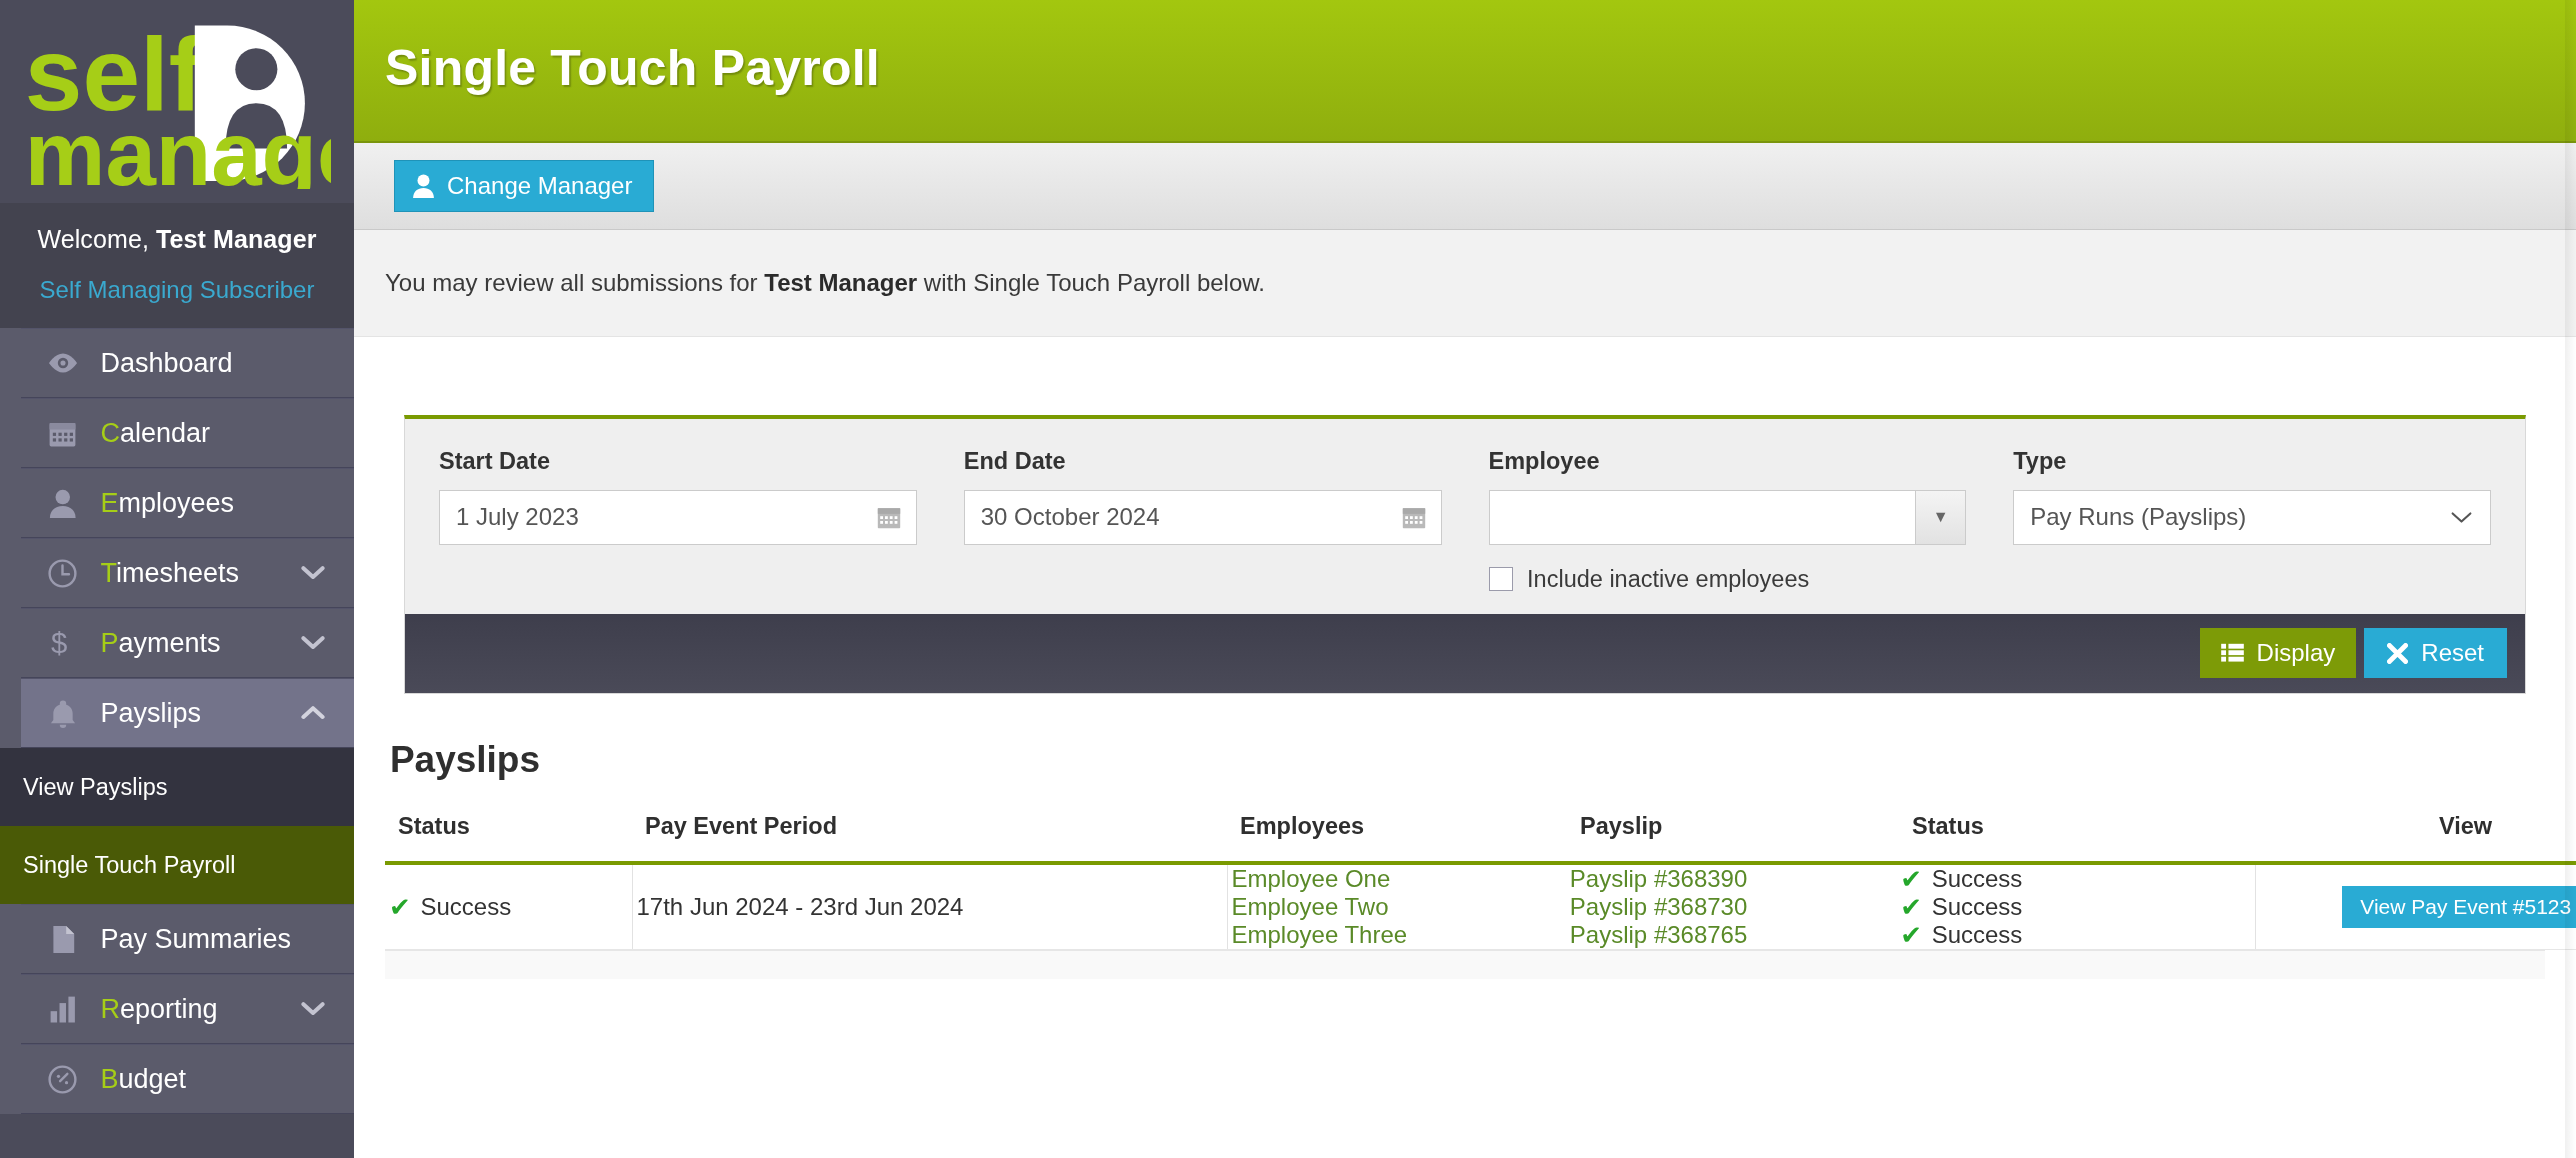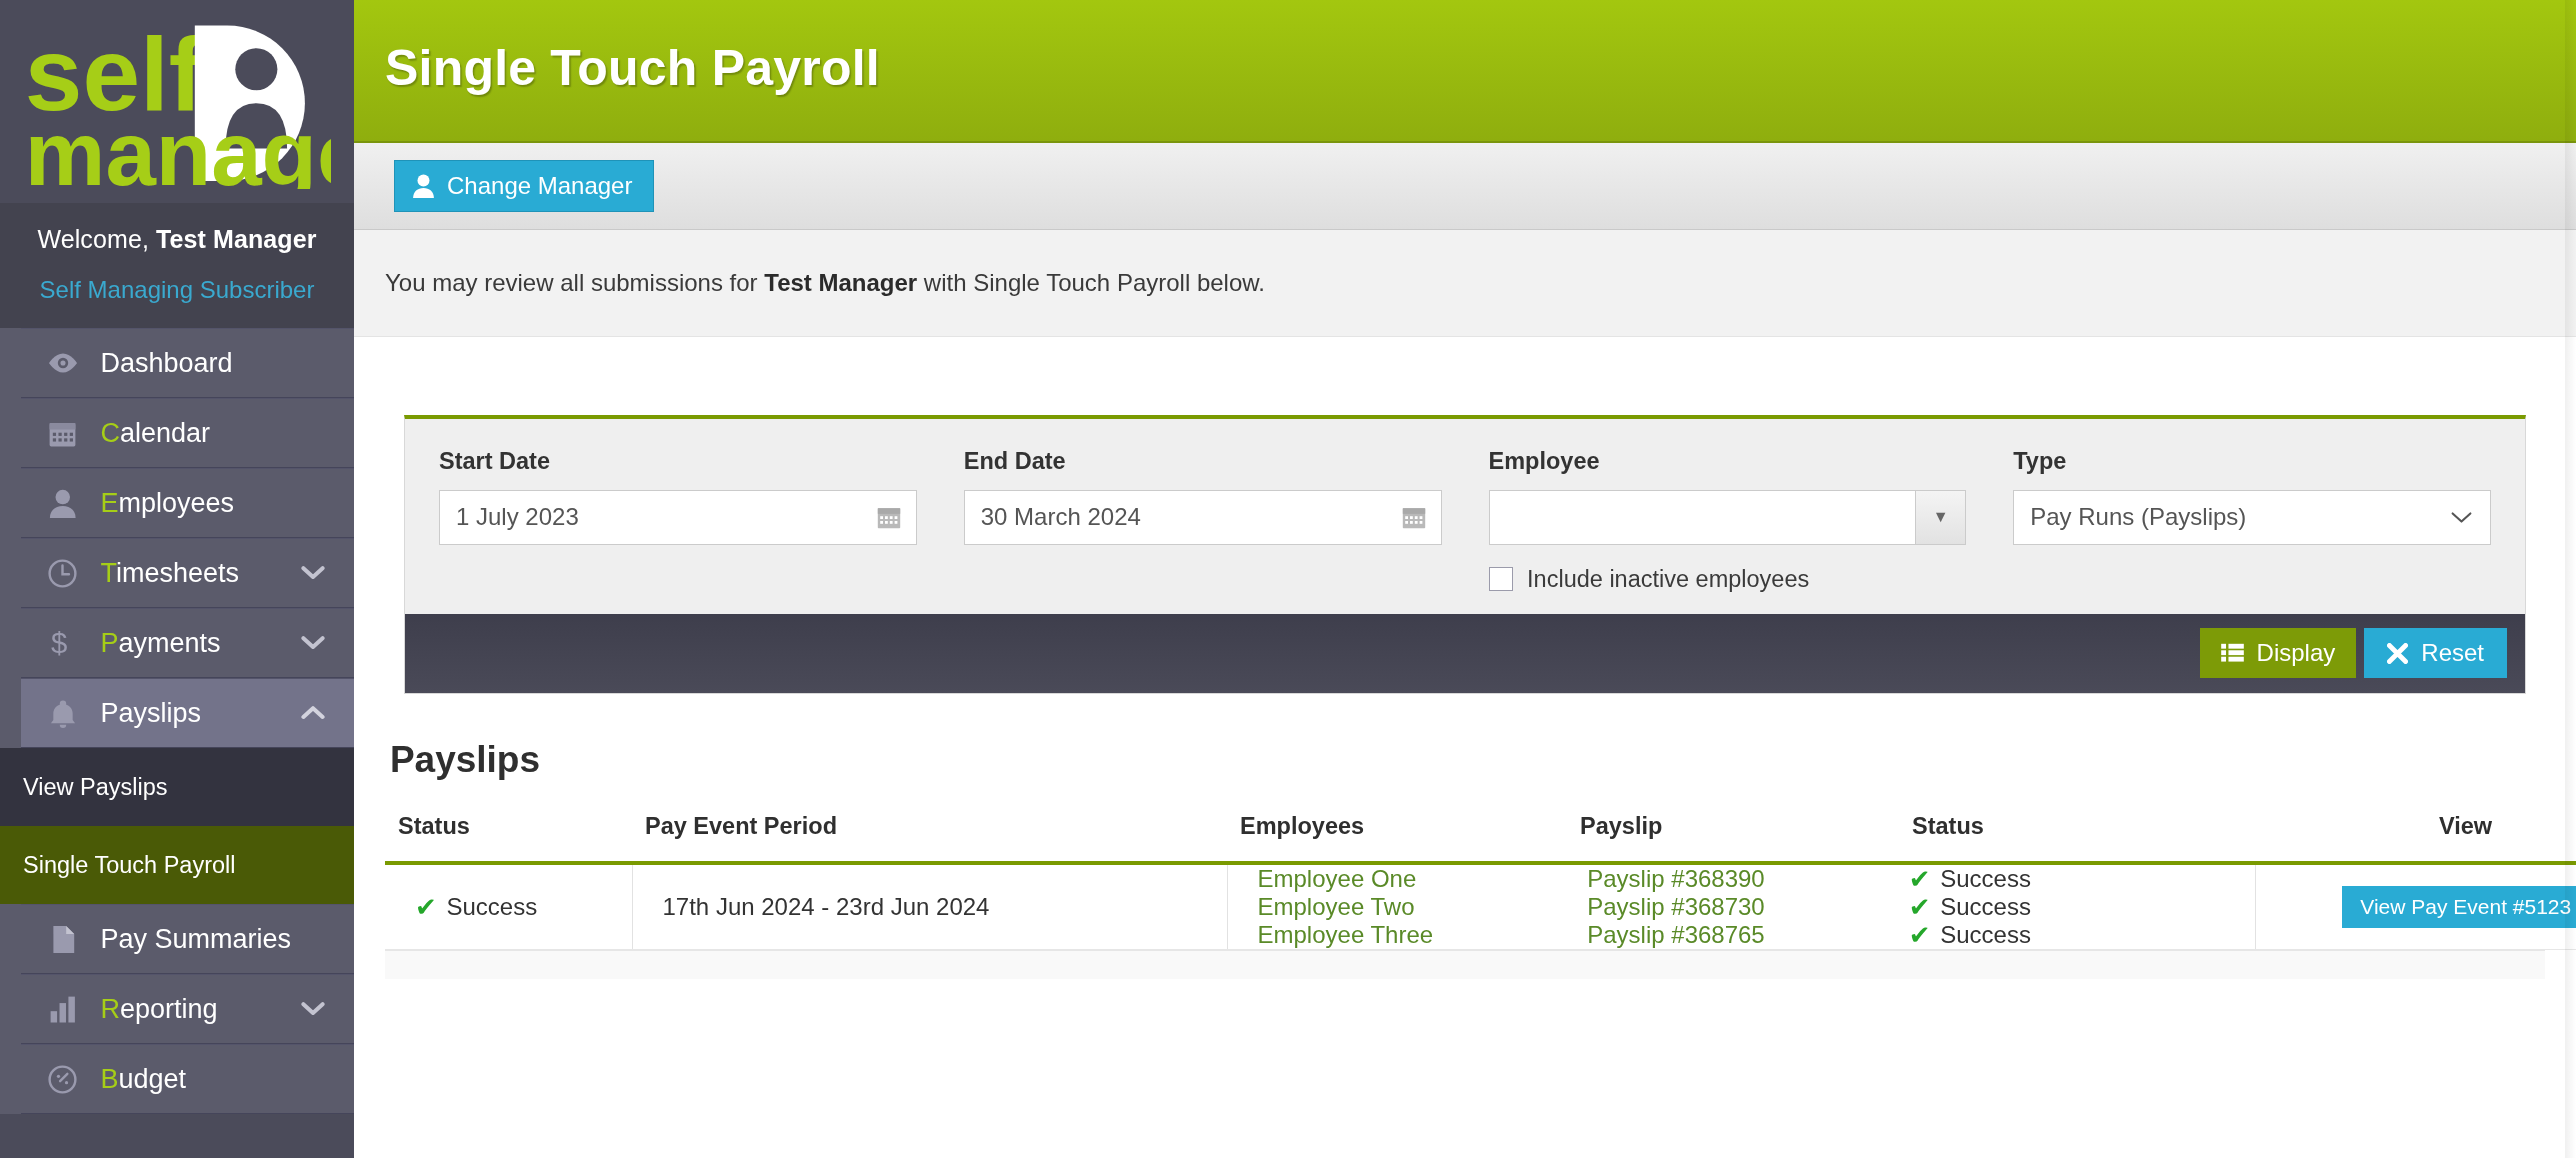--- a/index.html
+++ b/index.html
@@ -196,21 +196,21 @@
   th.c-emps    { width: 340px; }
   th.c-payslip { width: 332px; }
   th.c-status2 { width: 356px; }
   th.c-view    { width: 421px; text-align: center; }
   table.payslips thead th.c-view { padding-left: 0; text-align: center; }
 
   td.outer {
     vertical-align: middle;
     border-bottom: 1.6px solid #e6e6e6;
     border-right: 0.8px solid #e2e2e2;
-    padding-left: 30px;
+    padding-left: 4px;
     font-size: 24px; color: #333;
     background: #fff;
   }
   td.outer.view-cell { border-right: none; text-align: center; padding-left: 0; }
   .status-cell { display: flex; align-items: center; }
   .tick { color: #25a72b; font-size: 26px; margin-right: 9.7px; line-height: 1; }
 
   table.inner { width: 100%; border-collapse: collapse; }
   table.inner td {
     padding: 21px 0 21px 13px;
@@ -446,21 +446,21 @@
                     <rect x="22" y="20" width="3.5" height="3.5"></rect>
                   </g>
                 </svg>
             </span>
           </div>
         </div>
 
         <div class="fgroup g2">
           <label class="flabel">End Date</label>
           <div class="fcontrol">
-            <span class="val">30 March 2024</span>
+            <span class="val">30 October 2024</span>
             <span class="cal-icon">
               <svg width="24" height="24" viewBox="0 0 30 30">
                   <rect x="1" y="4" width="28" height="25" rx="1" fill="#b9b9b9"></rect>
                   <rect x="1" y="4" width="28" height="7" fill="#a9a9a9"></rect>
                   <g fill="#fff">
                     <rect x="4" y="14" width="3.5" height="3.5"></rect>
                     <rect x="10" y="14" width="3.5" height="3.5"></rect>
                     <rect x="16" y="14" width="3.5" height="3.5"></rect>
                     <rect x="22" y="14" width="3.5" height="3.5"></rect>
                     <rect x="4" y="20" width="3.5" height="3.5"></rect>

